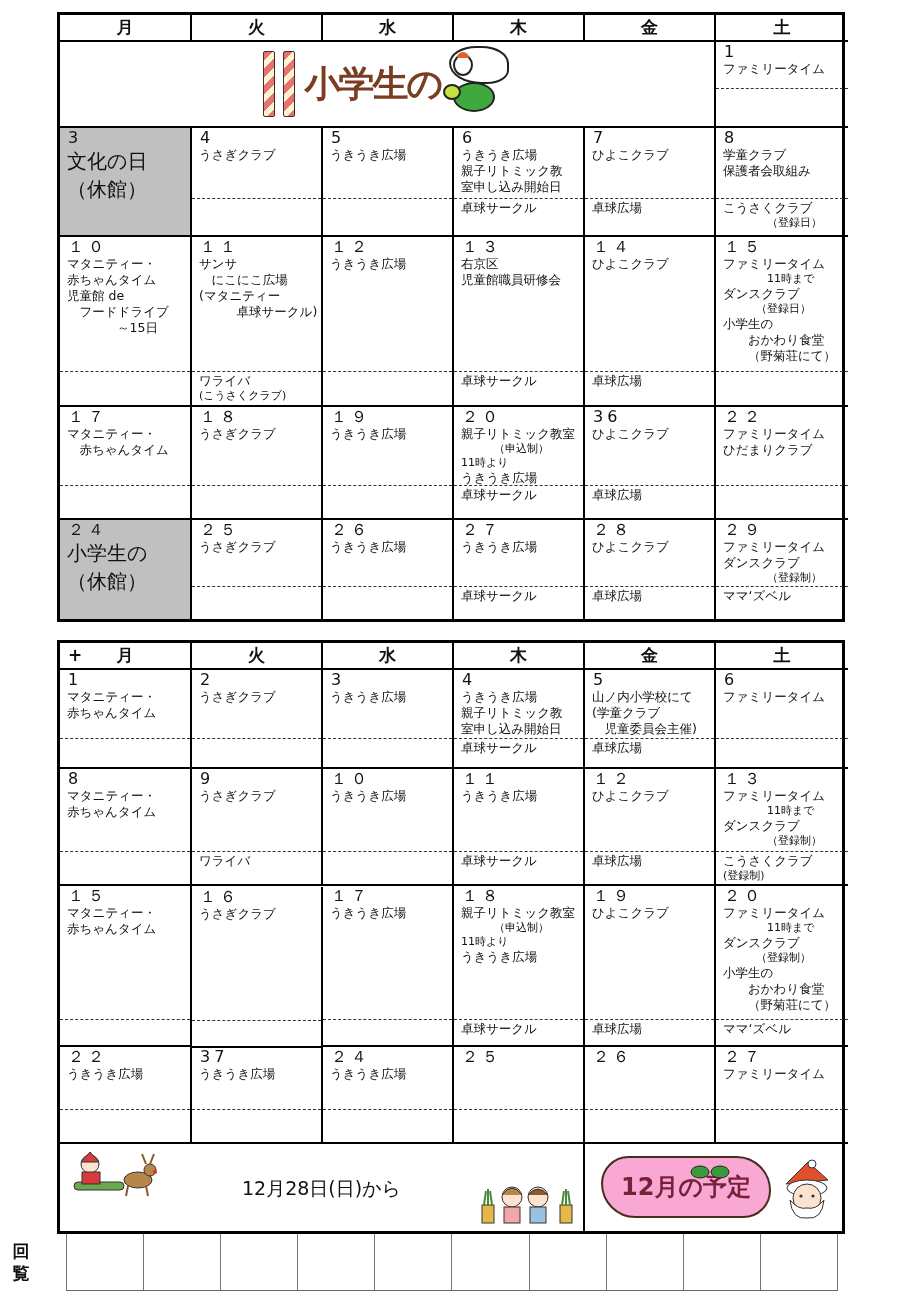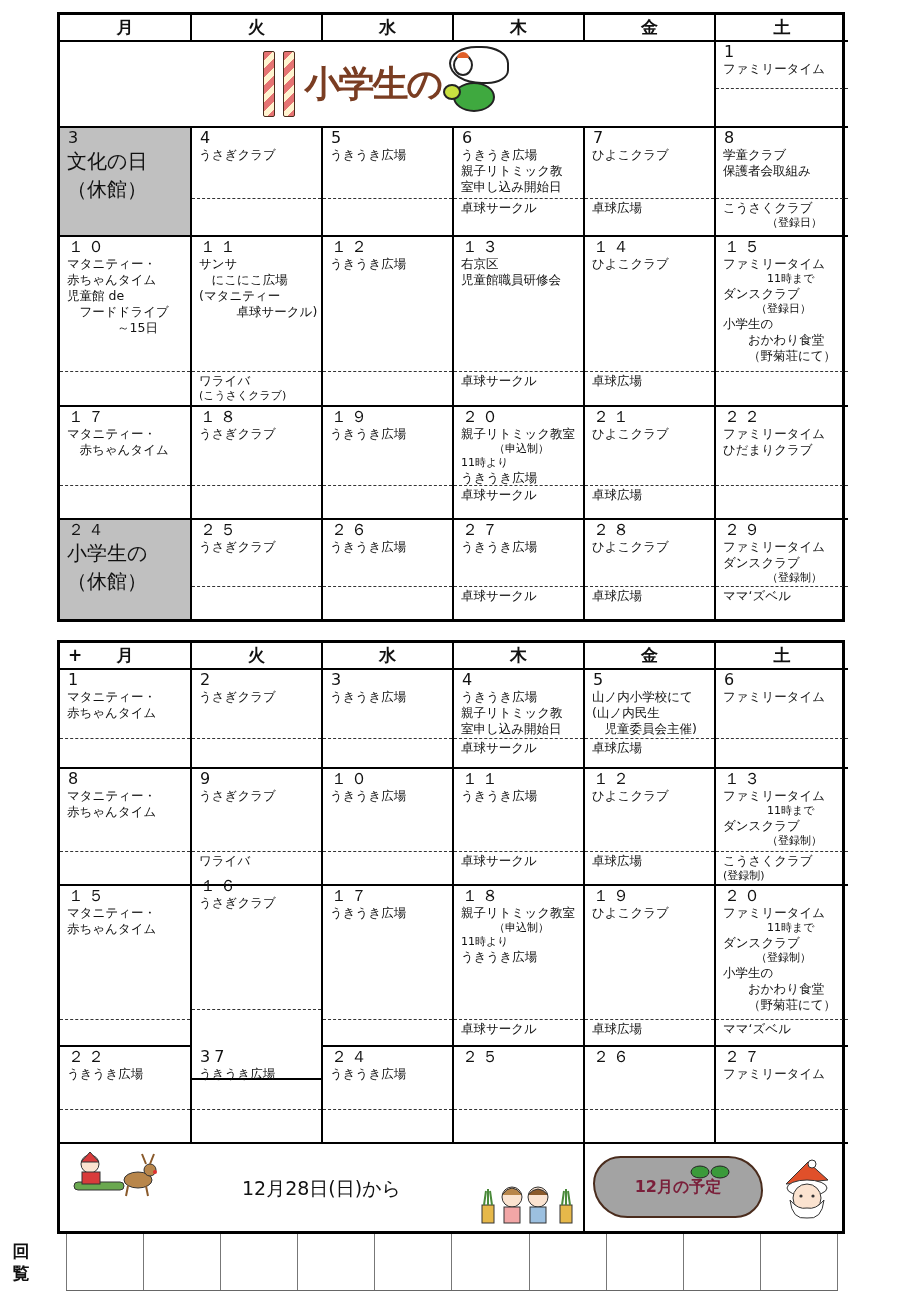--- a/index.html
+++ b/index.html
@@ -40,23 +40,23 @@
   .crane { position: absolute; left: 4px; top: 2px; width: 60px; height: 38px; border-radius: 50% 50% 40% 60%;
            background: #fff; border: 2px solid #222; }
   .crane-head { position: absolute; left: 8px; top: 10px; width: 20px; height: 22px; border-radius: 50%; background: #fff; border: 2px solid #222; }
   .crane-cap { position: absolute; left: 12px; top: 8px; width: 12px; height: 6px; border-radius: 6px 6px 0 0; background: #e0602a; }
 
   .footer-msg { position: absolute; display: flex; flex-direction: column; align-items: center; justify-content: center;
                 font-size: 19px; line-height: 26px; }
   .santa-sled { position: absolute; left: 6px; top: 6px; width: 95px; height: 52px; }
   .kids { position: absolute; right: 8px; bottom: 4px; width: 95px; height: 48px; }
   .dec-title { position: absolute; }
-  .dec-blob { position: absolute; left: 8px; top: 12px; width: 170px; height: 62px; border-radius: 40px 50px 40px 50px;
-              background: #a3a3a3; border: 2px solid #4a2c1d; display: flex; align-items: center; justify-content: center;
-              font-size: 16px; font-weight: bold; color: #7a1f3a; }
+  .dec-blob { position: absolute; left: 16px; top: 12px; width: 170px; height: 62px; border-radius: 40px 50px 40px 50px;
+              background: #f9a8d4; border: 2px solid #4a2c1d; display: flex; align-items: center; justify-content: center;
+              font-size: 24px; font-weight: bold; color: #7a1f3a; }
   .santa-face { position: absolute; right: 12px; top: 14px; width: 58px; height: 62px; }
 
   .circ-label { position: absolute; left: 10px; top: 1240px; width: 22px; font-size: 17px; font-weight: bold; line-height: 22px; text-align: center; }
   .circ-row { position: absolute; left: 66px; top: 1234px; width: 772px; height: 57px; display: flex; border-bottom: 1px solid #666; }
   .circ-cell { flex: 1; border-left: 1px solid #777; }
   .circ-cell:last-child { border-right: 1px solid #777; }
 </style>
 </head>
 <body>
 
@@ -245,21 +245,21 @@
         <div class="ev small">　　　（申込制）</div>
         <div class="ev small">11時より</div>
         <div class="ev">うきうき広場</div>
       </div>
       <div class="dash" style="top: 78px;"></div>
       <div class="lower" style="top: 80px;">
         <div class="ev">卓球サークル</div>
       </div>
     </div>
     <div class="cell" style="left: 525px; width: 131px; top: 392px; height: 113px;">
-      <div class="daynum">２１</div>
+      <div class="daynum">36</div>
       <div class="events">
         <div class="ev">ひよこクラブ</div>
       </div>
       <div class="dash" style="top: 78px;"></div>
       <div class="lower" style="top: 80px;">
         <div class="ev">卓球広場</div>
       </div>
     </div>
     <div class="cell last" style="left: 656px; width: 132px; top: 392px; height: 113px;">
       <div class="daynum">２２</div>
@@ -368,21 +368,21 @@
       </div>
       <div class="dash" style="top: 68px;"></div>
       <div class="lower" style="top: 70px;">
         <div class="ev">卓球サークル</div>
       </div>
     </div>
     <div class="cell" style="left: 525px; width: 131px; top: 27px; height: 99px;">
       <div class="daynum">5</div>
       <div class="events">
         <div class="ev">山ノ内小学校にて</div>
-        <div class="ev">(山ノ内民生</div>
+        <div class="ev">(学童クラブ</div>
         <div class="ev">　児童委員会主催)</div>
       </div>
       <div class="dash" style="top: 68px;"></div>
       <div class="lower" style="top: 70px;">
         <div class="ev">卓球広場</div>
       </div>
     </div>
     <div class="cell last" style="left: 656px; width: 132px; top: 27px; height: 99px;">
       <div class="daynum">6</div>
       <div class="events">
@@ -454,21 +454,21 @@
     </div>
     <div class="cell" style="left: 0px; width: 132px; top: 243px; height: 161px;">
       <div class="daynum">１５</div>
       <div class="events">
         <div class="ev">マタニティー・</div>
         <div class="ev">赤ちゃんタイム</div>
       </div>
       <div class="dash" style="top: 133px;"></div>
       <div class="lower" style="top: 135px;"></div>
     </div>
-    <div class="cell" style="left: 132px; width: 131px; top: 233px; height: 204px; text-decoration: underline;">
+    <div class="cell" style="left: 132px; width: 131px; top: 244px; height: 161px; text-decoration: underline;">
       <div class="daynum">１６</div>
       <div class="events">
         <div class="ev">うさぎクラブ</div>
       </div>
       <div class="dash" style="top: 133px;"></div>
       <div class="lower" style="top: 135px;"></div>
     </div>
     <div class="cell" style="left: 263px; width: 131px; top: 243px; height: 161px;">
       <div class="daynum">１７</div>
       <div class="events">

